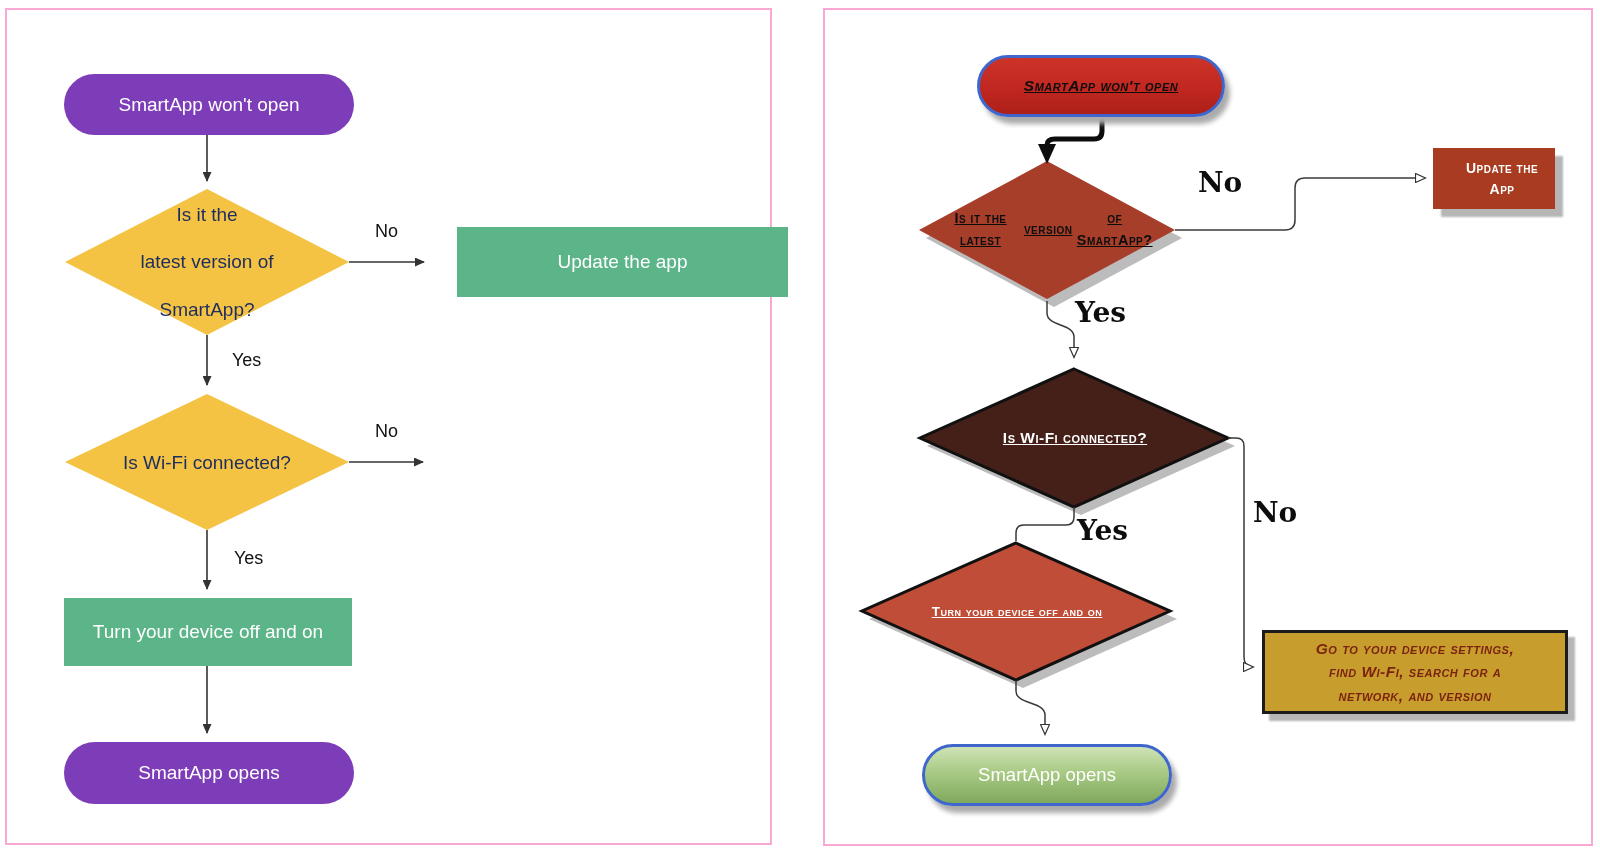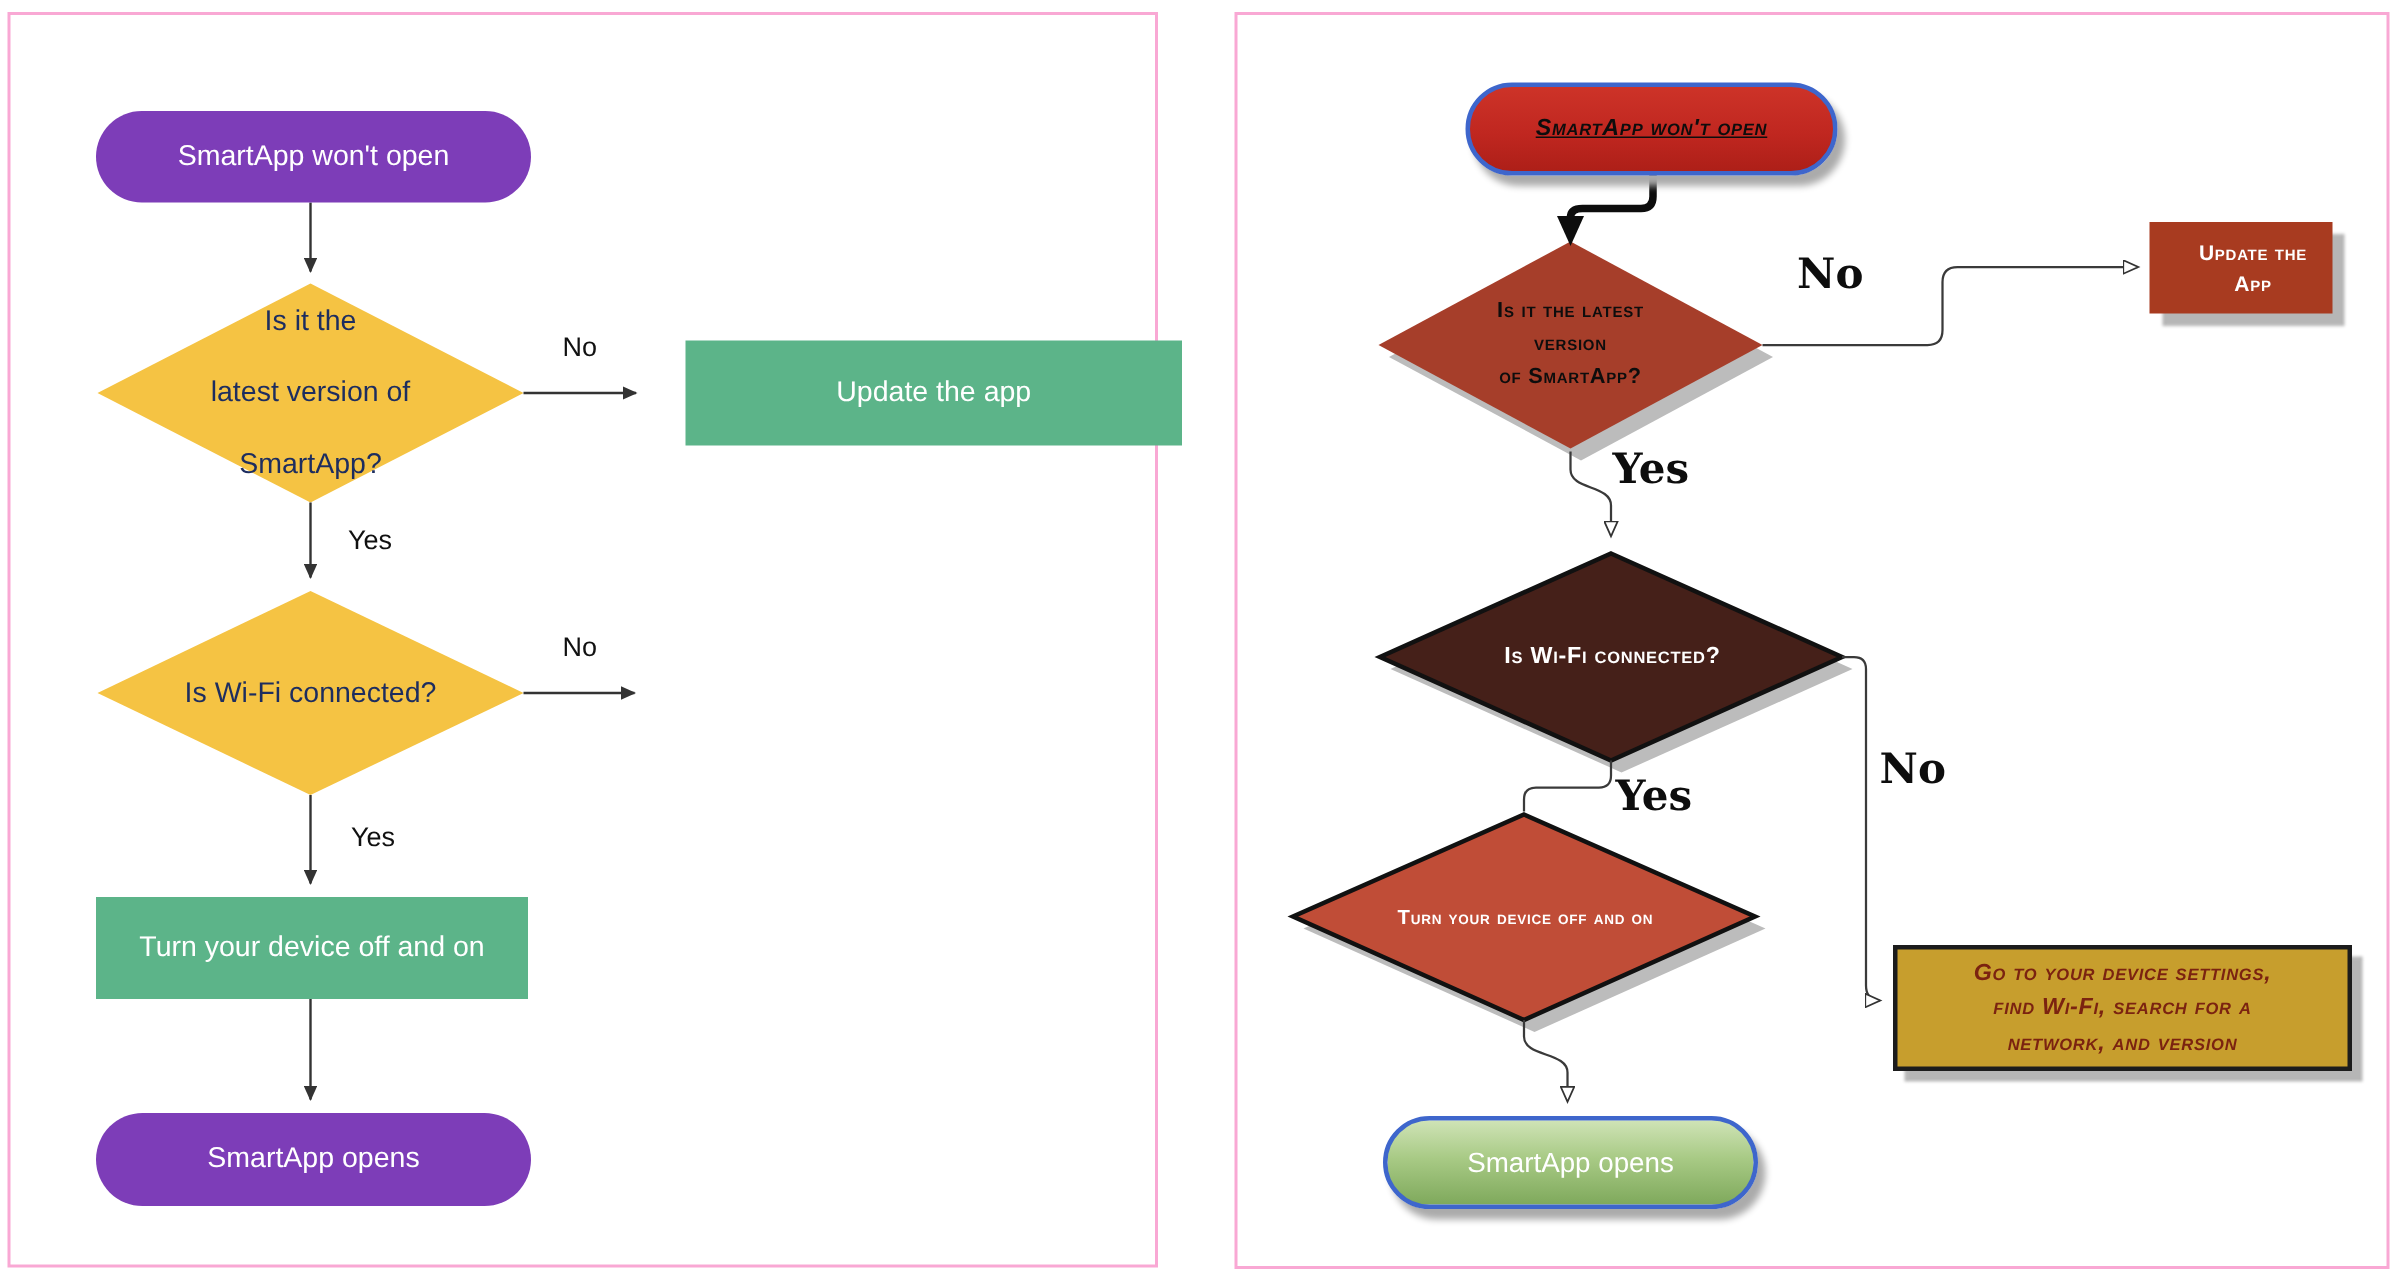--- a/index.html
+++ b/index.html
@@ -25,21 +25,21 @@
            background:linear-gradient(180deg,#cd3328 0%,#c02720 55%,#ad1f18 100%);
            color:#0d0d0d;font-size:15.5px;box-shadow:5px 7px 5px #ababab;}
   .pill-r1 span{font-style:italic;text-decoration:underline;}
   .rect-update{background:#a83b20;color:#fff;font-size:14px;line-height:1.45;
                flex-direction:column;box-shadow:8px 8px 2px #b6b6b6;padding-left:16px;}
   .rect-gold{background:#c79e2d;border:3px solid #1c1c1c;color:#7b2310;font-size:15.5px;
              line-height:1.5;flex-direction:column;box-shadow:7px 7px 2px #b6b6b6;font-style:italic;}
   .pill-r2{border-radius:31px;border:3px solid #3e66cc;
            background:linear-gradient(180deg,#cfe3b6 0%,#a8ca85 45%,#7fa95c 100%);
            color:#fff;font-size:18.5px;box-shadow:5px 7px 5px #ababab;}
-  .dtext-r{flex-direction:column;line-height:1.5;}
+  .dtext-r{line-height:1.5;text-decoration:underline;}
   .dtext-r1{color:#0d0d0d;font-size:14.5px;}
   .dtext-r2{color:#fff;font-size:15.5px;}
   .dtext-r3{color:#fff;font-size:13.5px;}
 </style>
 </head>
 <body>
 
 <div id="canvas">
 
   <section class="panel" id="panel-left">

